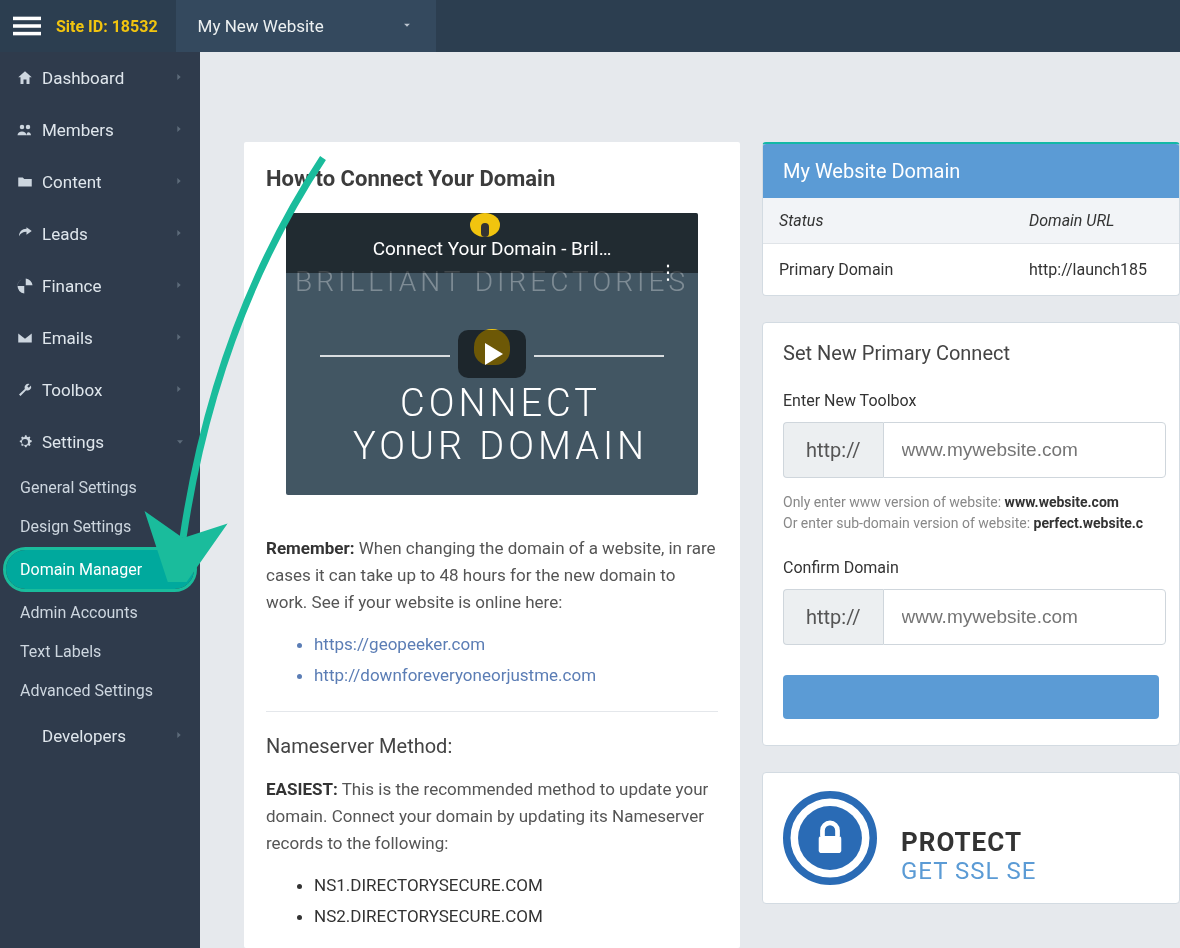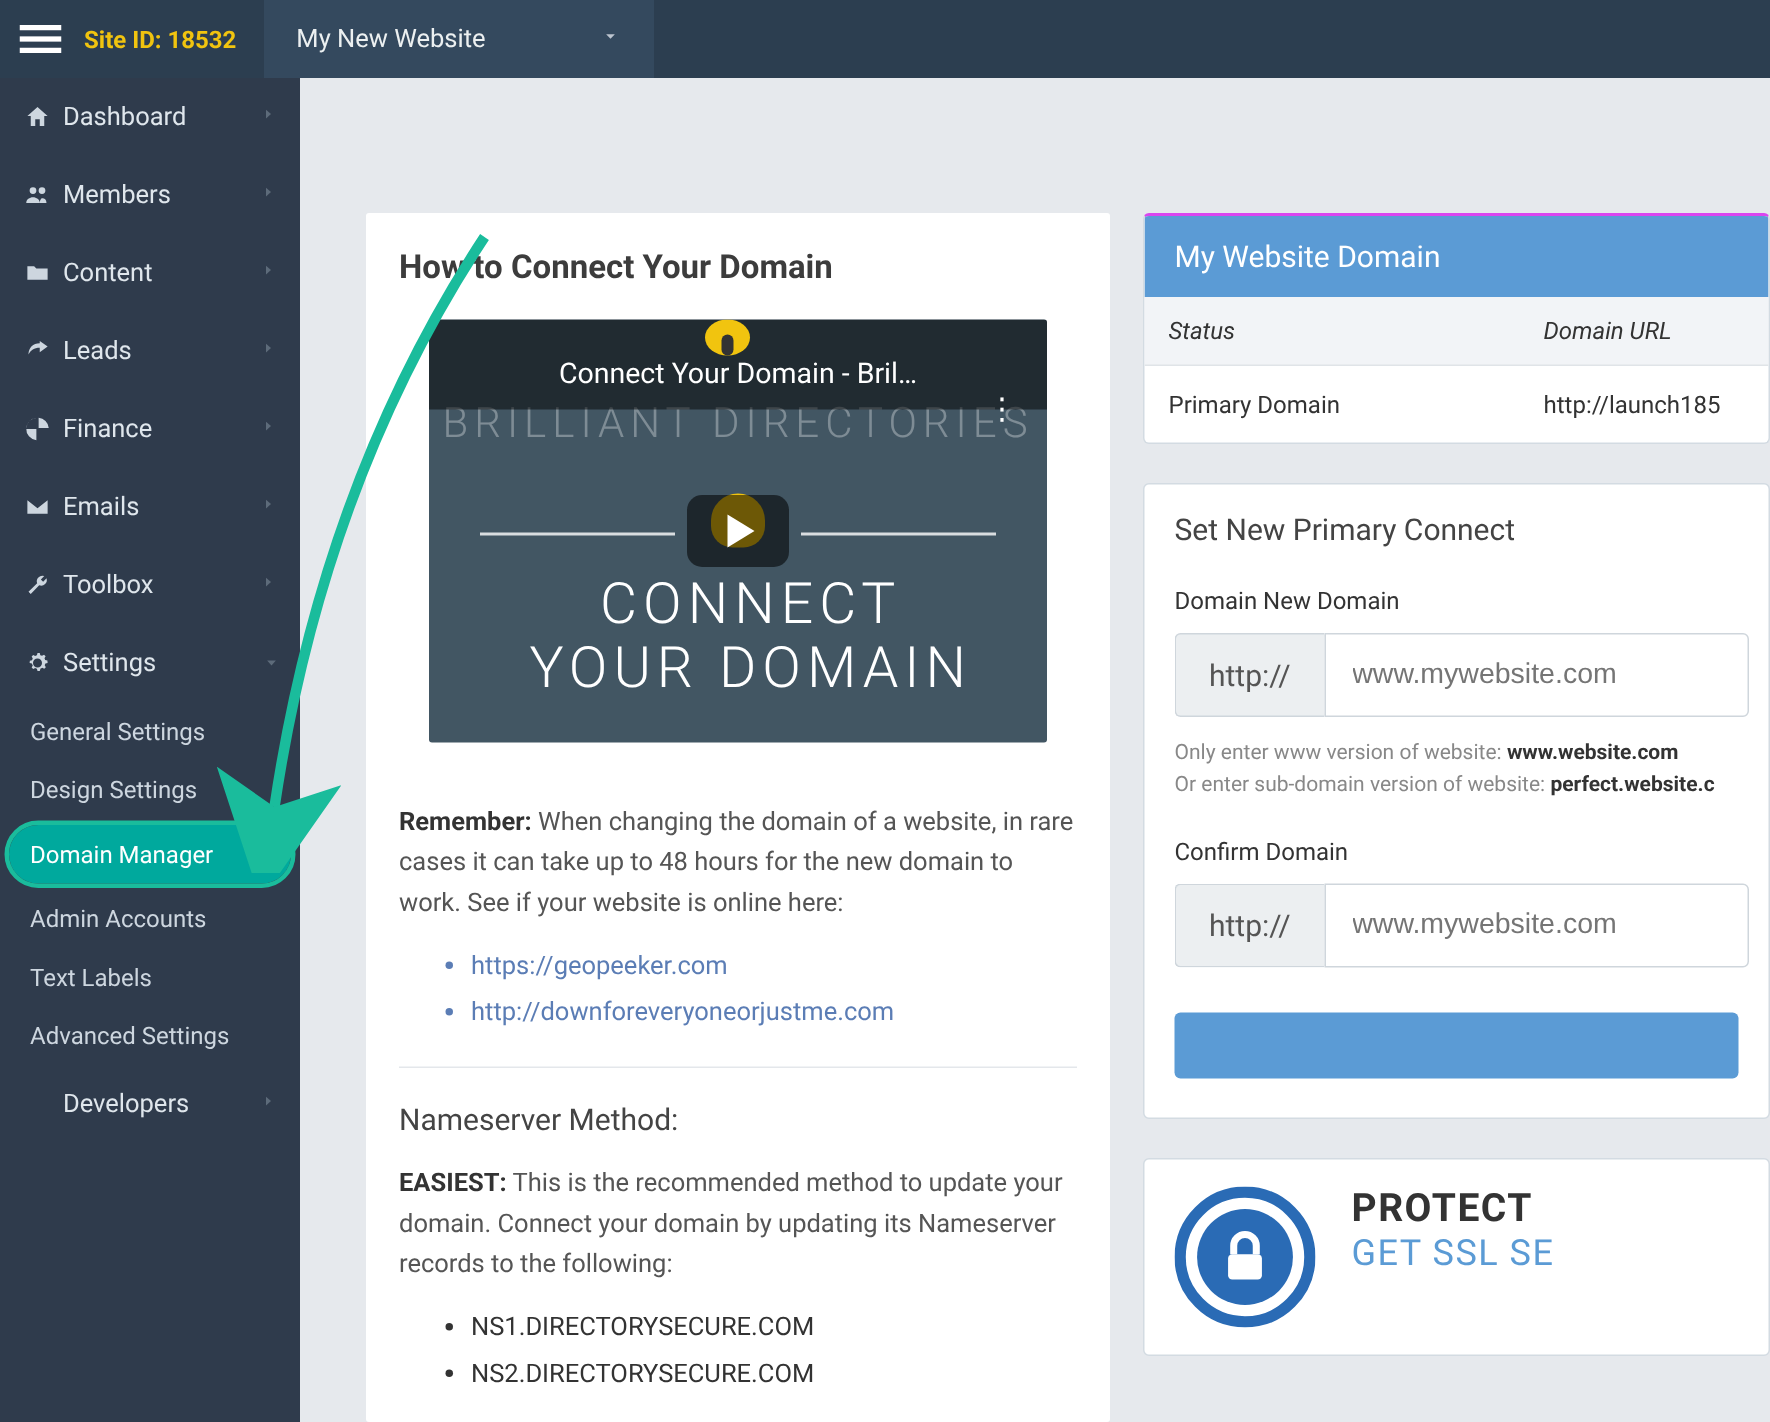--- a/index.html
+++ b/index.html
@@ -63,21 +63,21 @@
 .form-panel { padding: 18px 20px 22px; }
 .form-panel h3 { font-size: 20px; color: #444; font-weight: 400; margin-bottom: 26px; }
 .label { font-size: 16px; color: #333; margin-bottom: 12px; display: block; }
 .input-group { display: flex; margin-bottom: 14px; }
 .input-addon { background: #eceff1; border: 1px solid #cfd6dc; border-right: none; padding: 15px 22px; font-size: 20px; color: #555; border-radius: 4px 0 0 4px; }
 .input-field { flex: 1; border: 1px solid #cfd6dc; padding: 15px 18px; font-size: 19px; color: #888; border-radius: 0 4px 4px 0; }
 .help-text { font-size: 14px; color: #888; line-height: 1.5; margin-bottom: 24px; }
 .help-text strong { color: #333; font-weight: 700; }
 .btn-primary { background: #5b9bd5; border: none; width: 100%; height: 44px; border-radius: 4px; }
 
-.ssl-panel { display: flex; align-items: flex-start; padding: 18px 20px; gap: 24px; }
+.ssl-panel { display: flex; align-items: flex-end; padding: 18px 20px; gap: 24px; }
 .lock-badge { width: 94px; height: 94px; position: relative; }
 .lock-badge svg { width: 94px; height: 94px; }
 .ssl-text h2 { font-size: 26px; font-weight: 700; color: #333; letter-spacing: 1px; }
 .ssl-text h3 { font-size: 24px; font-weight: 400; color: #5b9bd5; letter-spacing: 1px; }
 </style>
 </head>
 <body>
 
 <div class="topbar">
   <div class="hamburger">
@@ -241,38 +241,38 @@
     <p><strong>EASIEST:</strong><span> This is the recommended method to update your domain. Connect your domain by updating its Nameserver records to the following:</span></p>
     <ul>
       <li class="plain">NS1.DIRECTORYSECURE.COM</li>
       <li class="plain">NS2.DIRECTORYSECURE.COM</li>
     </ul>
 
   </div>
 </div>
 
 <div class="right-col">
-  <div class="panel" style="border-top:2px solid #d946ef;">
+  <div class="panel" style="border-top:2px solid #14b8a6;">
     <div class="panel-head">My Website Domain</div>
     <div class="panel-body">
       <div class="tbl-head">
         <div class="col-status">Status</div>
         <div class="col-url">Domain URL</div>
       </div>
       <div class="tbl-row">
         <div class="col-status">Primary Domain</div>
         <div class="col-url">http://launch185</div>
       </div>
     </div>
   </div>
 
   <div class="panel">
     <div class="form-panel">
       <h3>Set New Primary Connect</h3>
-      <label class="label">Domain New Domain</label>
+      <label class="label">Enter New Toolbox</label>
       <div class="input-group">
         <div class="input-addon">http://</div>
         <input class="input-field" placeholder="www.mywebsite.com" style="">
       </div>
       <div class="help-text">
         <span>Only enter www version of website: </span><strong>www.website.com</strong><br>
         <span>Or enter sub-domain version of website: </span><strong>perfect.website.c</strong>
       </div>
       <label class="label">Confirm Domain</label>
       <div class="input-group" style="margin-bottom:30px;">

